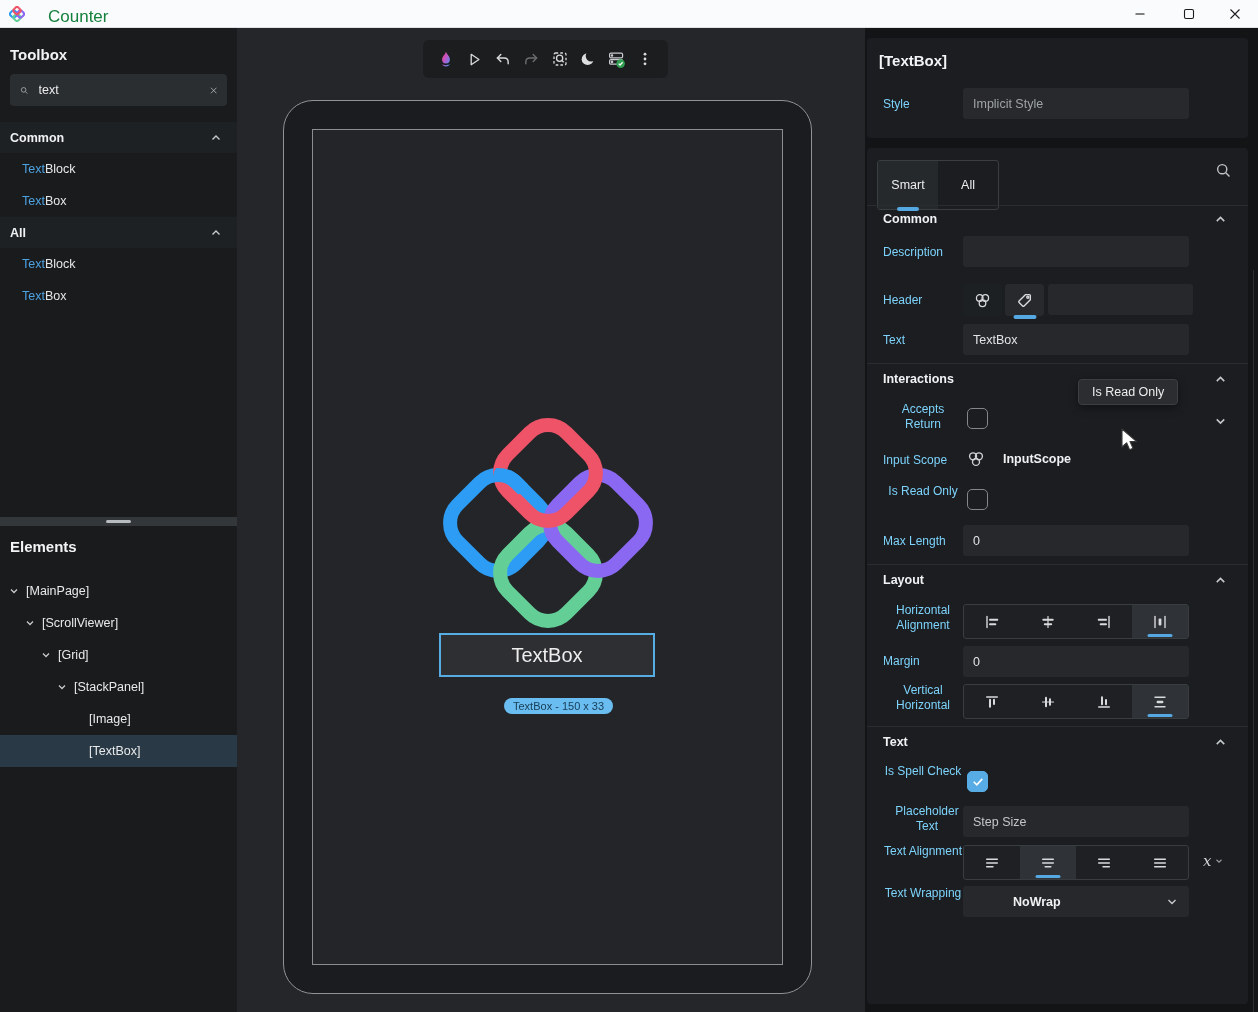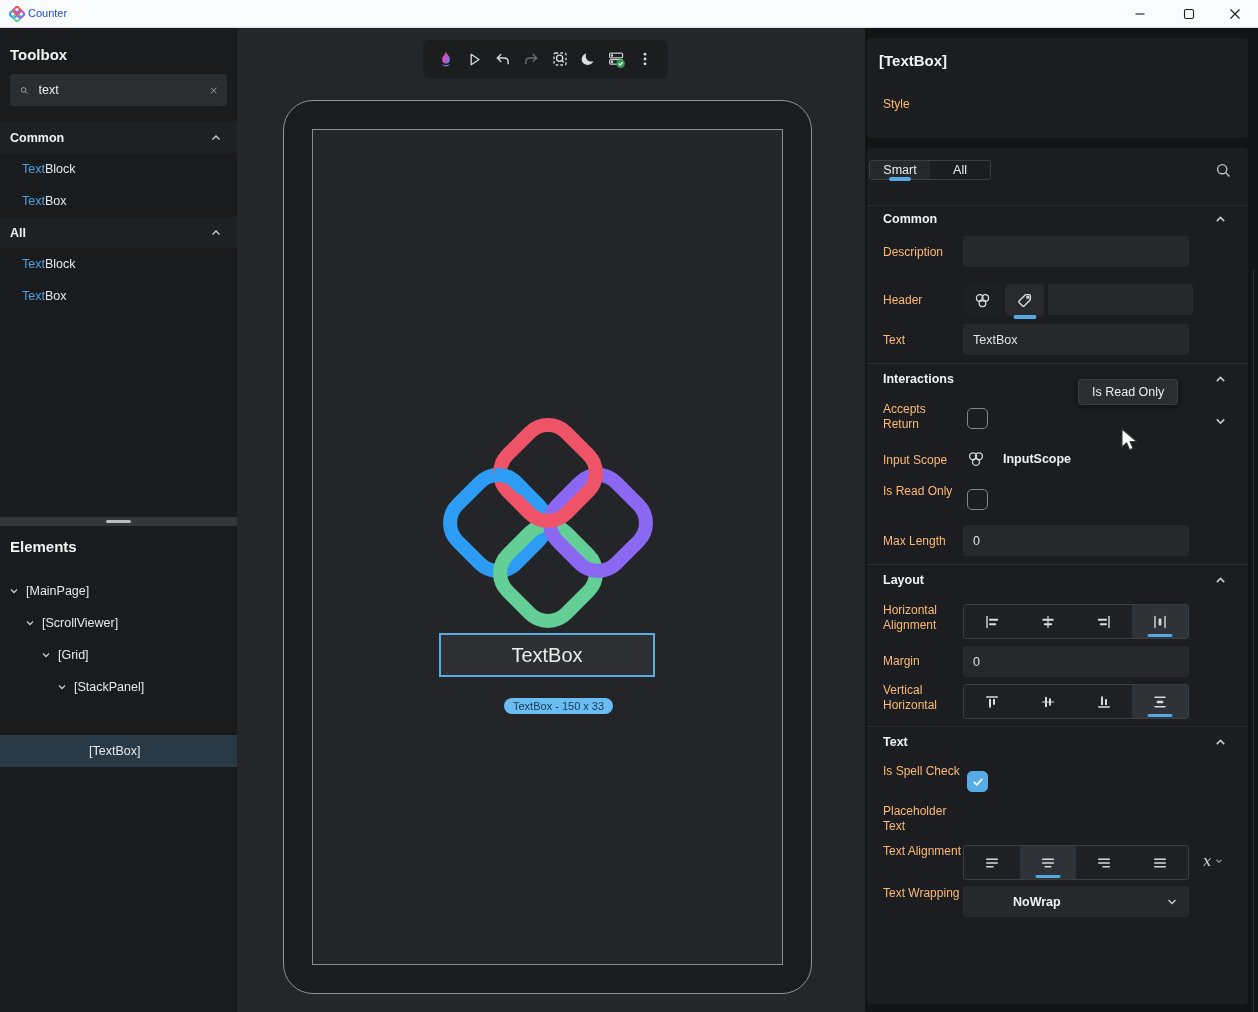--- a/index.html
+++ b/index.html
@@ -3,21 +3,21 @@
 <meta charset="utf-8">
 <style>
   * { margin:0; padding:0; box-sizing:border-box; }
   html,body { width:1258px; height:1012px; overflow:hidden; background:#242629;
     font-family:"Liberation Sans","DejaVu Sans",sans-serif; }
   .abs { position:absolute; }
 
   
   .titlebar { position:absolute; left:0; top:0; width:1258px; height:28px;
     background:#fafbfc; border-bottom:1px solid #dfe1e4; z-index:50; }
-  .titlebar .app-title { position:absolute; left:28px; top:7px; font-size:11px; color:#1d4ed8; }
+  .titlebar .app-title { position:absolute; left:48px; top:7px; font-size:17px; color:#15803d; }
   .win-btn { position:absolute; top:0; width:46px; height:28px; display:flex;
     align-items:center; justify-content:center; color:#1c1c1c; cursor:default; }
 
   
   .sidebar { position:absolute; left:0; top:28px; width:237px; height:984px;
     background:#191b1d; color:#e7e8e9; z-index:5; }
   .canvas  { position:absolute; left:237px; top:28px; width:628px; height:984px; background:#242629; }
   .rightpanel { position:absolute; left:865px; top:28px; width:393px; height:984px; background:#131416; }
 
   
@@ -55,31 +55,31 @@
     border:2px solid #57ace4; background:#2d2f32; display:flex; align-items:center;
     justify-content:center; color:#ededee; font-size:20px; }
   .size-badge { position:absolute; left:191px; top:556px; background:#6abdf0; color:#173c54;
     font-size:11px; padding:2px 9px; border-radius:8px; white-space:nowrap;margin-top:12px; }
 
   
   .card { position:absolute; left:2px; width:381px; background:#1b1d20; border-radius:4px; }
   .card1 { top:10px; height:100px; }
   .card2 { top:120px; height:856px; }
   .insp-title { position:absolute; left:12px; top:14px; font-size:15px; font-weight:bold; color:#f3f4f5; }
-  .lbl { position:absolute; left:16px; width:80px; font-size:12px; line-height:15px; color:#fdba74; }
+  .lbl { position:absolute; left:16px; width:80px; font-size:12px; line-height:15px; color:#7dd3fc;text-align:center; }
   .nowrap { white-space:nowrap; width:auto; }
   .inp { position:absolute; left:96px; width:226px; height:31px; background:#26282b;
     border:none; border-radius:3px; outline:none; color:#e2e3e5; font-size:12.5px;
     font-family:inherit; padding:0 10px; }
   .inp::placeholder { color:#9fa3a7; }
   .inp.dim { color:#c4c7c9; }
   .sec-line { position:absolute; left:0; width:381px; height:1px; background:#2a2d30; }
   .sec-h { position:absolute; left:16px; font-size:12.5px; font-weight:bold; color:#f1f2f3; }
   .chev { position:absolute; color:#c7cacc; }
-  .tabs { position:absolute; left:2px; top:12px; width:122px; height:20px;
+  .tabs { position:absolute; left:10px; top:12px; width:122px; height:50px;
     border:1px solid #3b3e41; border-radius:3px; display:flex; }
   .tab { flex:1; display:flex; align-items:center; justify-content:center;
     font-size:12.5px; color:#ececed; position:relative; cursor:default; }
   .tab.active { background:#26292c; }
   .tab.active::after { content:""; position:absolute; bottom:-2px; left:50%;
     transform:translateX(-50%); width:22px; height:4px; border-radius:2px; background:#55a8e2; }
   .cb { position:absolute; left:100px; width:21px; height:21px; border:1px solid #83868a;
     border-radius:5px; background:transparent; cursor:default; }
   .cb.checked { background:#58ace6; border-color:#58ace6; display:flex;
     align-items:center; justify-content:center; color:#fff; }
@@ -220,20 +220,23 @@
         <polyline points="3,4.5 6,7.5 9,4.5" fill="none" stroke="#c7cacc" stroke-width="1.3"></polyline>
       </svg>
     <span>[Grid]</span>
   </div>
   <div class="tree-row" style="top:643px;padding-left:56px">
     <svg width="12" height="12" viewBox="0 0 12 12">
         <polyline points="3,4.5 6,7.5 9,4.5" fill="none" stroke="#c7cacc" stroke-width="1.3"></polyline>
       </svg>
     <span>[StackPanel]</span>
   </div>
+  <div class="tree-row" style="top:675px;padding-left:89px">
+    <span>[Image]</span>
+  </div>
   <div class="tree-row sel" style="top:707px;padding-left:89px">
     <span>[TextBox]</span>
   </div>
 </div>
 
 <div class="canvas">
 
   <div class="dtoolbar">
     <div class="tbtn">
       <svg width="18" height="18" viewBox="0 0 18 18">
@@ -312,20 +315,21 @@
 
     </div>
   </div>
 </div>
 
 <div class="rightpanel">
 
   <div class="card card1">
     <div class="insp-title">[TextBox]</div>
     <div class="lbl nowrap" style="top:59px">Style</div>
+    <input class="inp" style="top: 50px; background: rgb(39, 41, 44);" placeholder="Implicit Style">
   </div>
 
   <div class="card card2">
     <div class="tabs">
       <div class="tab active">Smart</div>
       <div class="tab">All</div>
     </div>
     <svg class="abs" style="right:16px;top:14px" width="17" height="17" viewBox="0 0 16 16">
       <circle cx="6.8" cy="6.8" r="4.3" fill="none" stroke="#c3c6c8" stroke-width="1.3"></circle>
         <line x1="10.2" y1="10.2" x2="13.6" y2="13.6" stroke="#c3c6c8" stroke-width="1.3"></line>
@@ -469,20 +473,21 @@
       </svg>
 
     <div class="lbl" style="top:616px">Is Spell Check</div>
     <div class="cb checked" style="top:623px">
       <svg width="12" height="12" viewBox="0 0 12 12">
           <polyline points="2.2,6.2 4.8,8.8 9.8,3.4" fill="none" stroke="#fff" stroke-width="1.6" stroke-linecap="round"></polyline>
         </svg>
     </div>
 
     <div class="lbl" style="top:656px;width:88px">Placeholder Text</div>
+    <input class="inp dim" style="top: 658px;" value="Step Size">
 
     <div class="lbl" style="top:696px">Text Alignment</div>
     <div class="seg-group" style="top:697px">
       <div class="seg">
         <svg width="16" height="16" viewBox="0 0 16 16" fill="none" stroke="currentColor" stroke-width="1.5" stroke-linecap="round">
             <path d="M2.7 4.2 H13.3"></path>
             <path d="M2.7 8 H13.3"></path>
             <path d="M2.7 11.8 H9"></path>
           </svg>
       </div>

